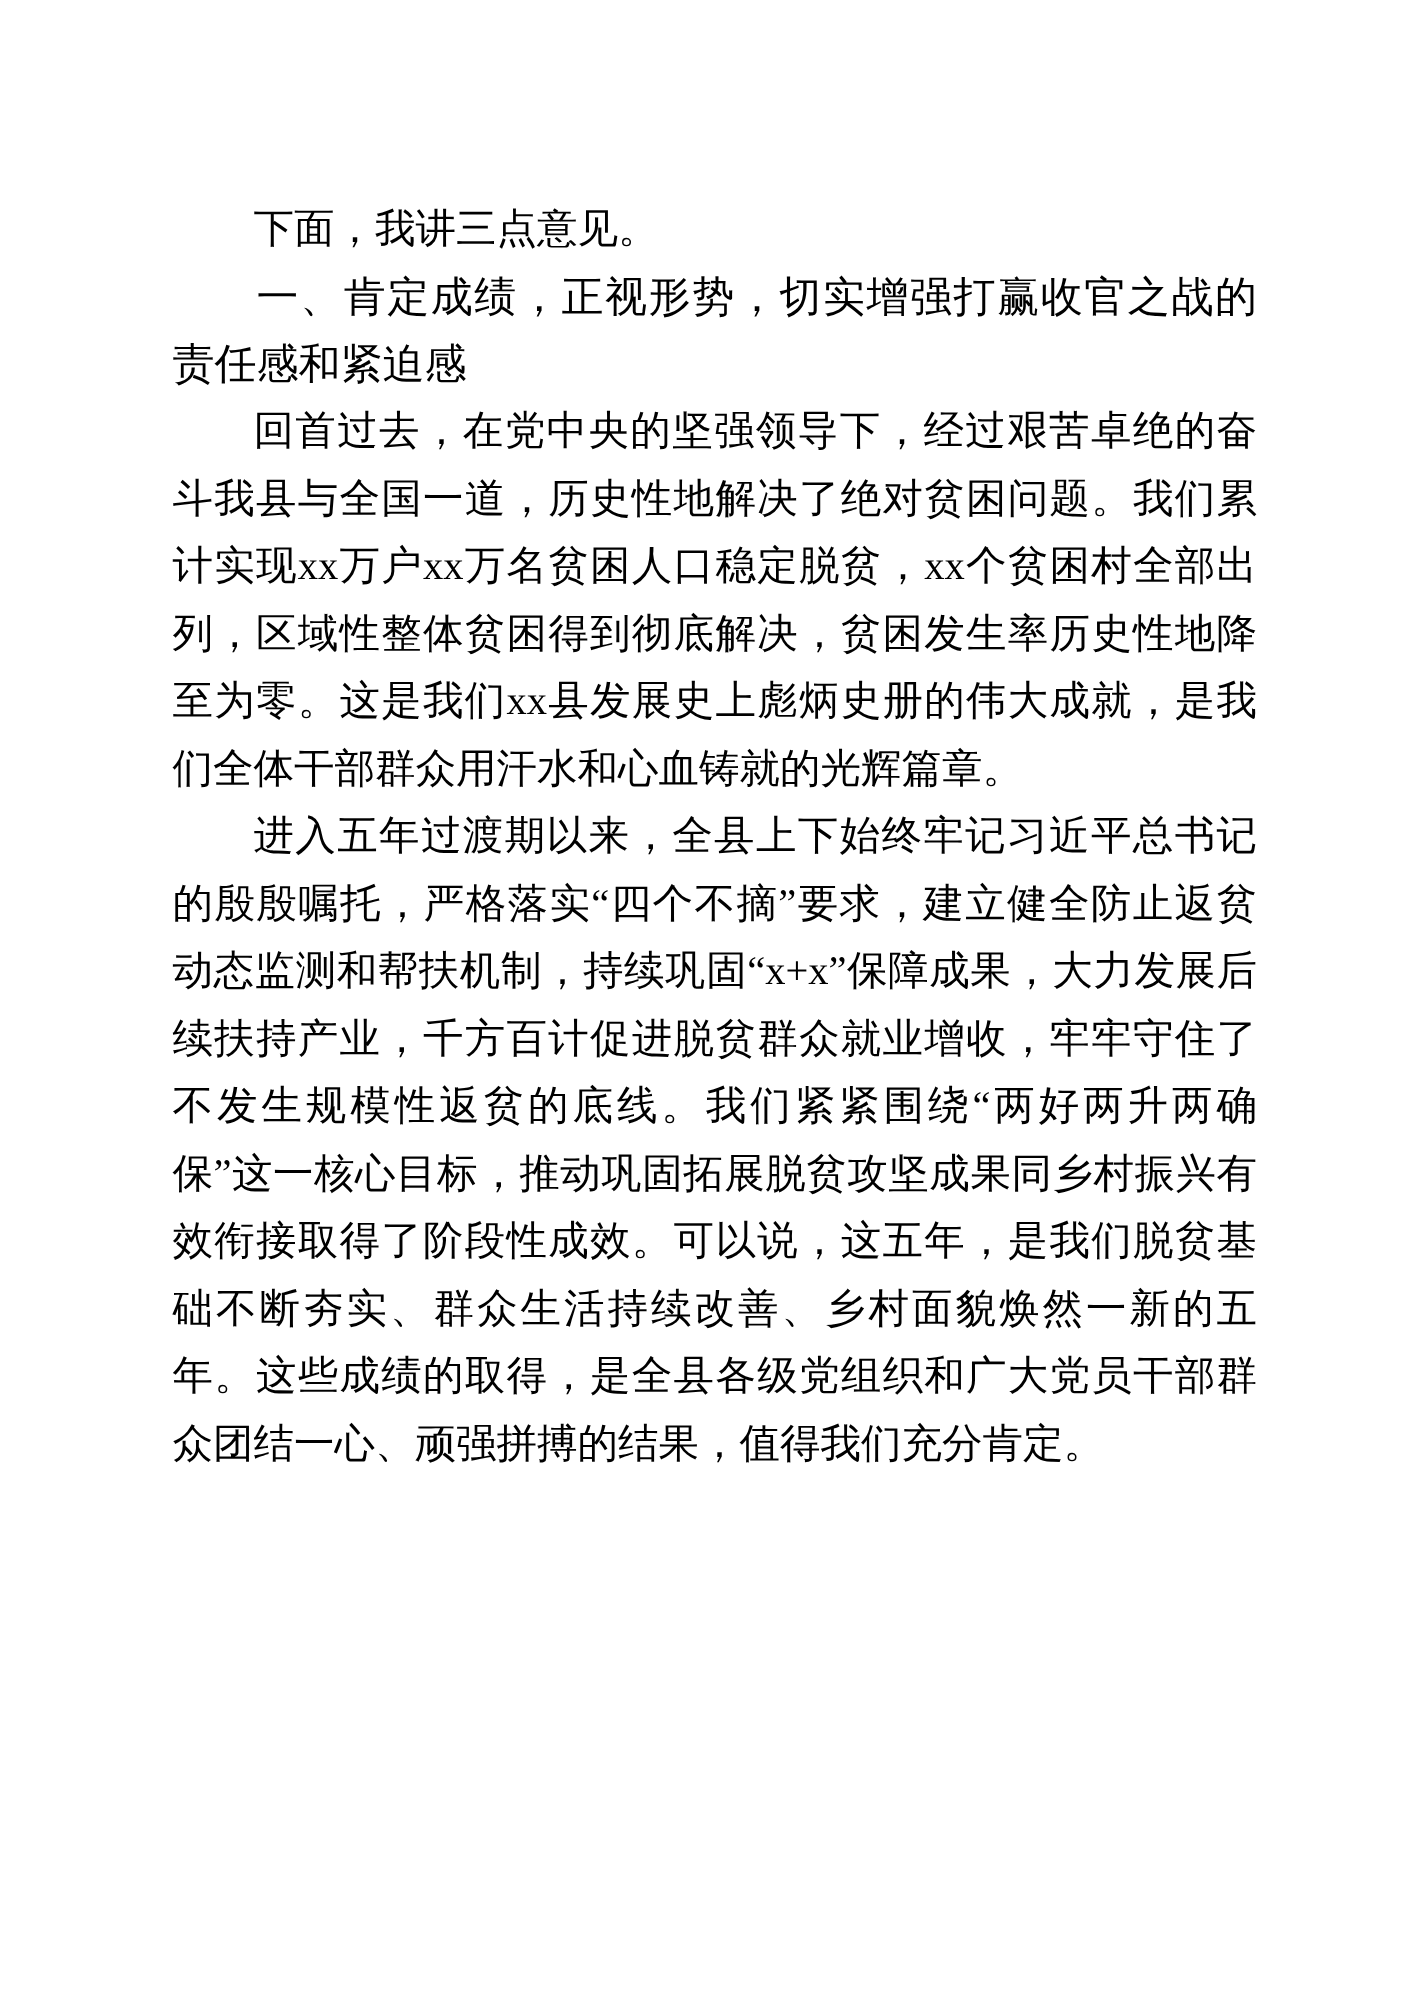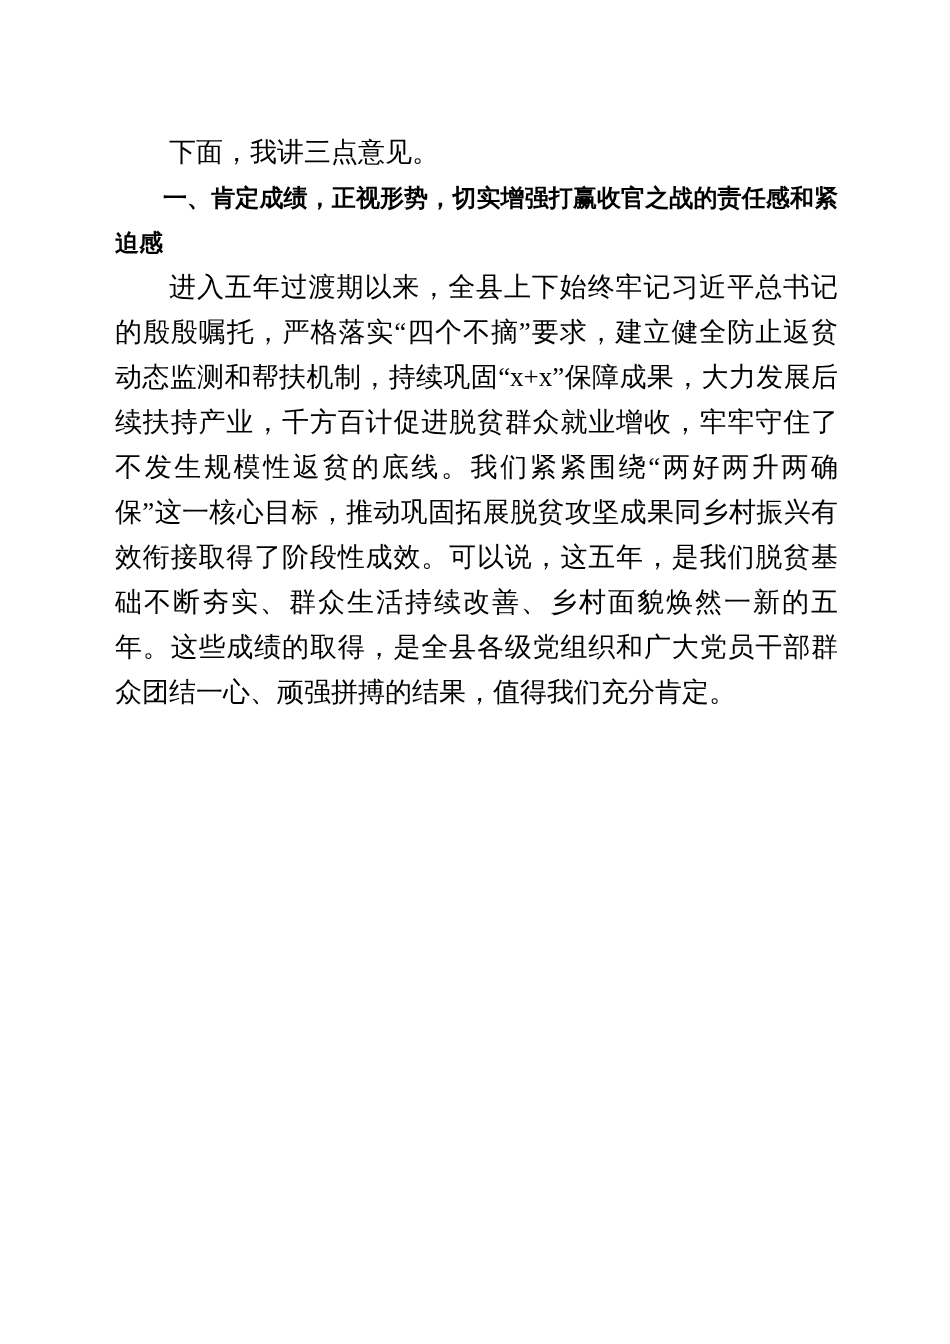--- a/index.html
+++ b/index.html
@@ -25,26 +25,27 @@
     word-break: break-all;
   }
   .para {
     margin: 0;
     text-indent: 2em;
   }
   .heading {
     margin: 0;
     text-indent: 2em;
     font-family: "Liberation Sans", "DejaVu Sans", sans-serif;
-    font-weight: 700;
-    font-size: 24px;
+    font-weight: 400;
+    font-size: 28px;
     line-height: 45px;
     color: #000000;
   }
 </style>
 </head>
 <body>
 
 <div class="page">
   <p class="para">下面，我讲三点意见。</p>
   <h2 class="heading">一、肯定成绩，正视形势，切实增强打赢收官之战的责任感和紧迫感</h2>
+  <p class="para">回首过去，在党中央的坚强领导下，经过艰苦卓绝的奋斗我县与全国一道，历史性地解决了绝对贫困问题。我们累计实现xx万户xx万名贫困人口稳定脱贫，xx个贫困村全部出列，区域性整体贫困得到彻底解决，贫困发生率历史性地降至为零。这是我们xx县发展史上彪炳史册的伟大成就，是我们全体干部群众用汗水和心血铸就的光辉篇章。</p>
   <p class="para">进入五年过渡期以来，全县上下始终牢记习近平总书记的殷殷嘱托，严格落实“四个不摘”要求，建立健全防止返贫动态监测和帮扶机制，持续巩固“x+x”保障成果，大力发展后续扶持产业，千方百计促进脱贫群众就业增收，牢牢守住了不发生规模性返贫的底线。我们紧紧围绕“两好两升两确保”这一核心目标，推动巩固拓展脱贫攻坚成果同乡村振兴有效衔接取得了阶段性成效。可以说，这五年，是我们脱贫基础不断夯实、群众生活持续改善、乡村面貌焕然一新的五年。这些成绩的取得，是全县各级党组织和广大党员干部群众团结一心、顽强拼搏的结果，值得我们充分肯定。</p>
 </div>
 
 </body></html>

